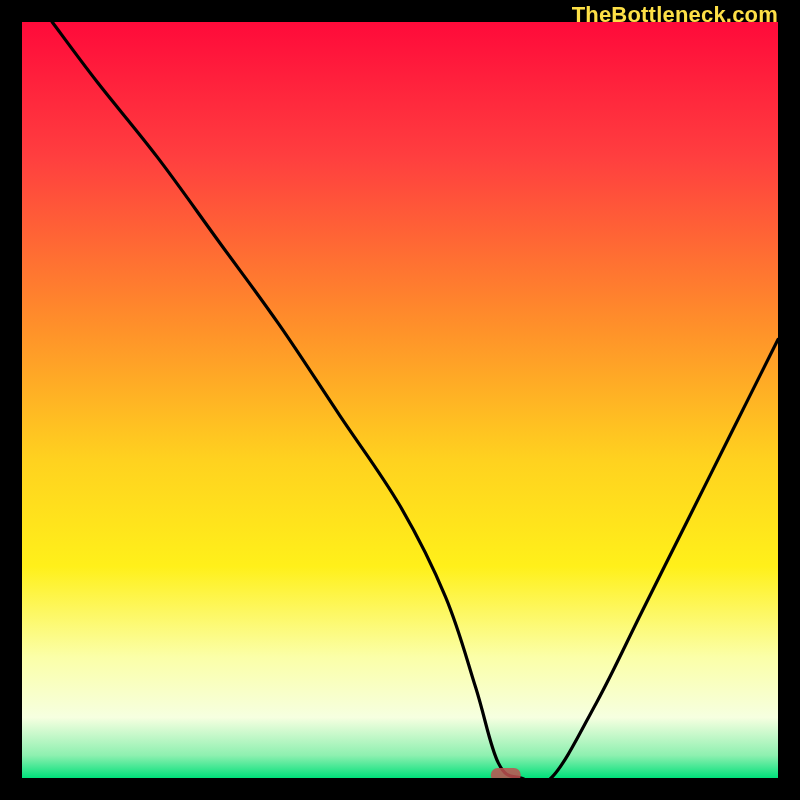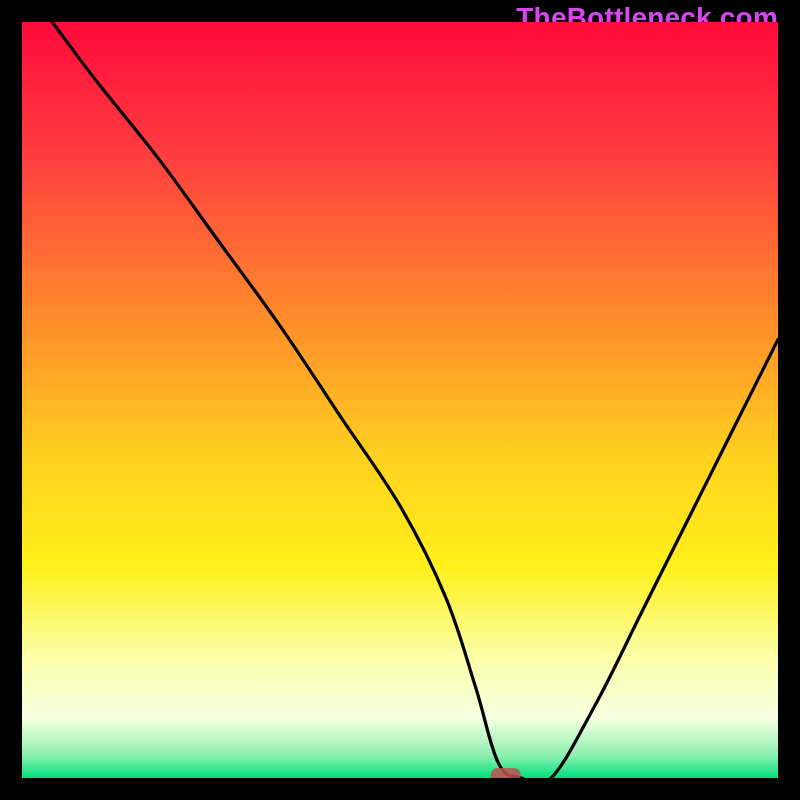--- a/index.html
+++ b/index.html
@@ -22,23 +22,23 @@
     top: 22px;
     width: 756px;
     height: 756px;
     overflow: hidden;
   }
   .watermark {
     position: absolute;
     top: 2px;
     right: 22px;
     font-family: Arial, Helvetica, sans-serif;
-    font-size: 28px;
+    font-size: 22px;
     font-weight: 600;
-    color: #d946ef;
+    color: #fde047;
     letter-spacing: 0.2px;
   }
   svg {
     display: block;
     width: 100%;
     height: 100%;
   }
   .marker {
     fill: #c05050;
     opacity: 0.85;

